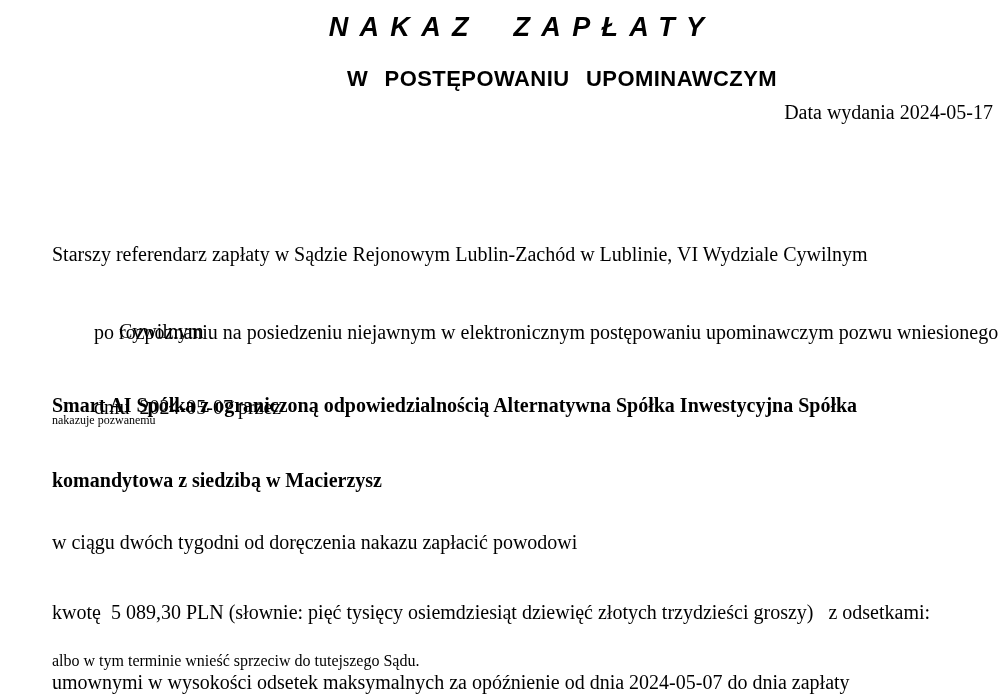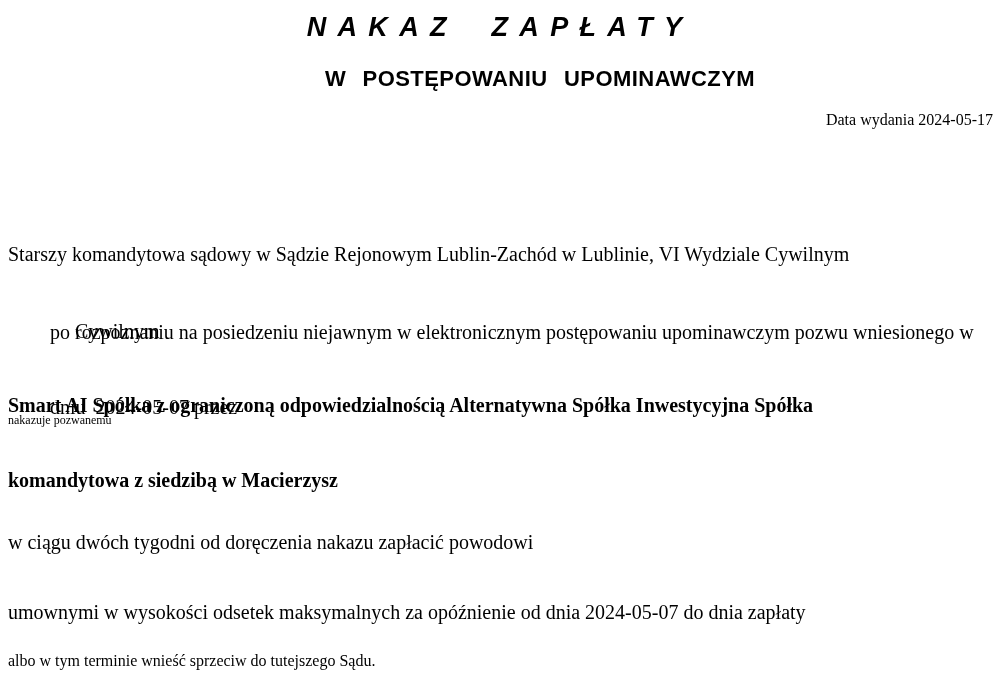--- a/index.html
+++ b/index.html
@@ -10,21 +10,21 @@
     position: relative;
     overflow: hidden;
     color: #000000;
     font-family: "Liberation Serif", serif;
   }
   .page {
     position: absolute;
     inset: 0;
     background: #ffffff;
   }
-  .block { position: absolute; white-space: pre-wrap; }
+  .block { position: absolute; white-space: pre-wrap; padding-left: 44px; }
 
   .title {
     top: 12px;
     left: 0;
     width: 100%;
     text-align: center;
     font-family: "Liberation Sans", sans-serif;
     font-weight: bold;
     font-style: italic;
     font-size: 27px;
@@ -37,23 +37,23 @@
     width: 100%;
     text-align: center;
     font-family: "Liberation Sans", sans-serif;
     font-weight: bold;
     font-size: 22px;
     letter-spacing: 0.02em;
     word-spacing: 0.45em;
     margin-left: 40px;
   }
   .date-line {
-    top: 111px;
+    top: 101px;
     right: 7px;
-    font-size: 16px;
+    font-size: 20px;
     text-align: right;
   }
   .referendary {
     top: 194px;
     left: 8px;
     width: 980px;
     font-size: 20px;
     line-height: 24px;
   }
   .referendary .name-line {
@@ -99,38 +99,39 @@
 
 <div class="page">
 
   <div class="block title">NAKAZ ZAPŁATY</div>
 
   <div class="block subtitle">W POSTĘPOWANIU UPOMINAWCZYM</div>
 
   <div class="block date-line">Data wydania 2024-05-17</div>
 
   <div class="block referendary">
-    <div>Starszy komandytowa sądowy w Sądzie Rejonowym Lublin-Zachód w Lublinie, VI Wydziale Cywilnym</div>
+    <div>Starszy referendarz zapłaty w Sądzie Rejonowym Lublin-Zachód w Lublinie, VI Wydziale Cywilnym</div>
     <div class="name-line">Cywilnym</div>
   </div>
 
   <div class="block recognition">
     <div>po rozpoznaniu na posiedzeniu niejawnym w elektronicznym postępowaniu upominawczym pozwu wniesionego w</div>
     <div>dniu  2024-05-07 przez</div>
   </div>
 
   <div class="block claimant">
     <div>Smart AI Spółka z ograniczoną odpowiedzialnością Alternatywna Spółka Inwestycyjna Spółka</div>
     <div>komandytowa z siedzibą w Macierzysz</div>
   </div>
 
   <div class="block order-intro">nakazuje pozwanemu</div>
 
   <div class="block payment">
     <div>w ciągu dwóch tygodni od doręczenia nakazu zapłacić powodowi</div>
+    <div>kwotę  5 089,30 PLN (słownie: pięć tysięcy osiemdziesiąt dziewięć złotych trzydzieści groszy)   z odsetkami:</div>
     <div>umownymi w wysokości odsetek maksymalnych za opóźnienie od dnia 2024-05-07 do dnia zapłaty</div>
     
     
   </div>
 
   <div class="block objection">albo w tym terminie wnieść sprzeciw do tutejszego Sądu.</div>
 
 </div>
 
 </body></html>

